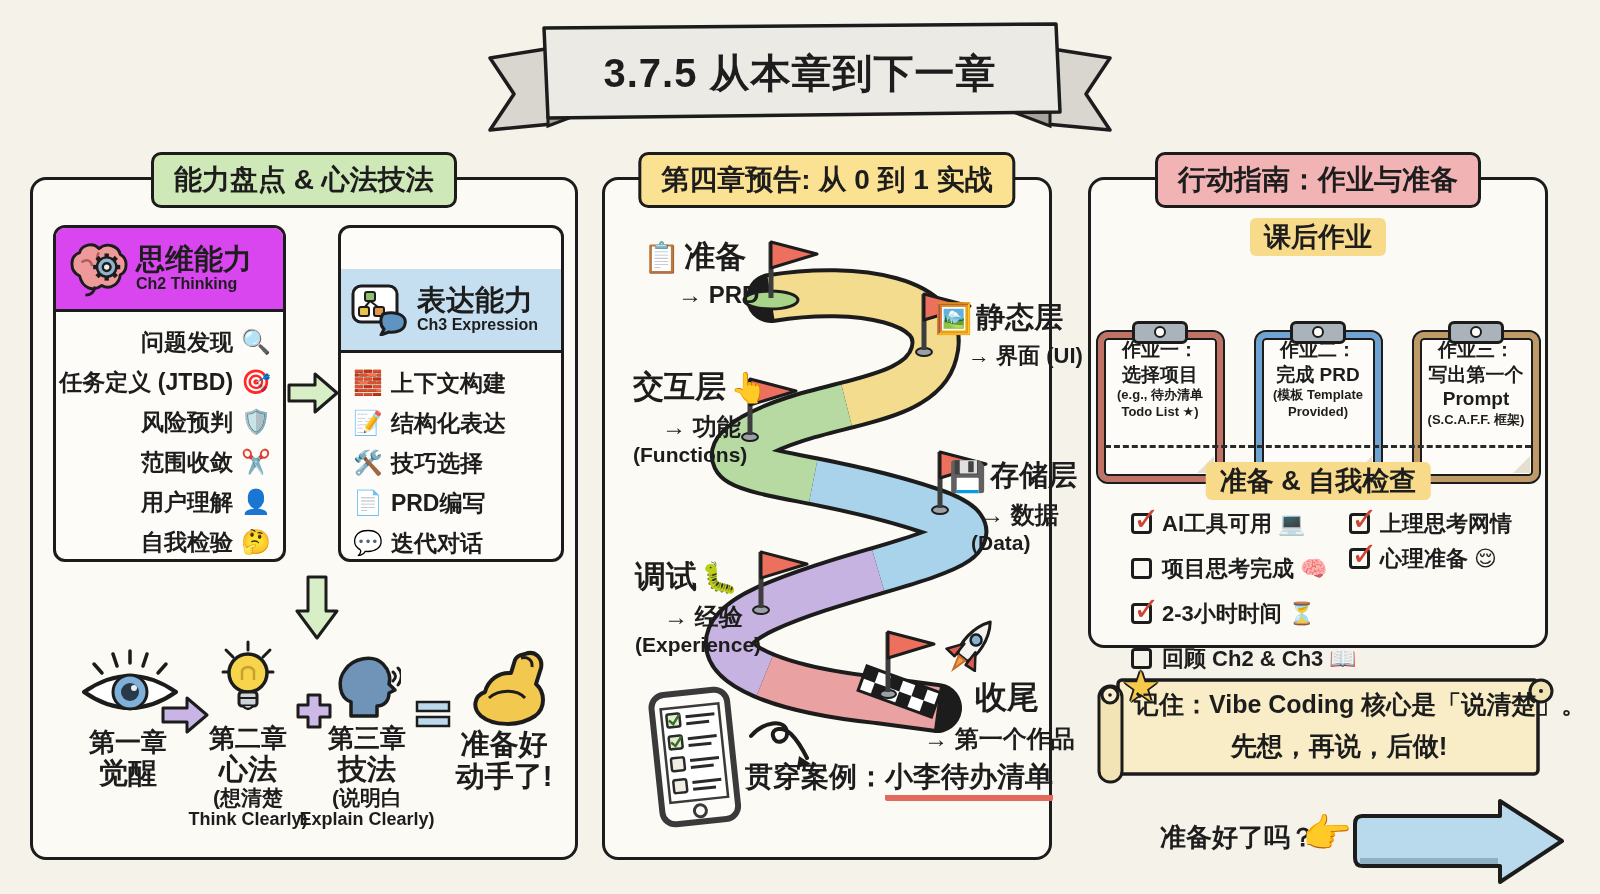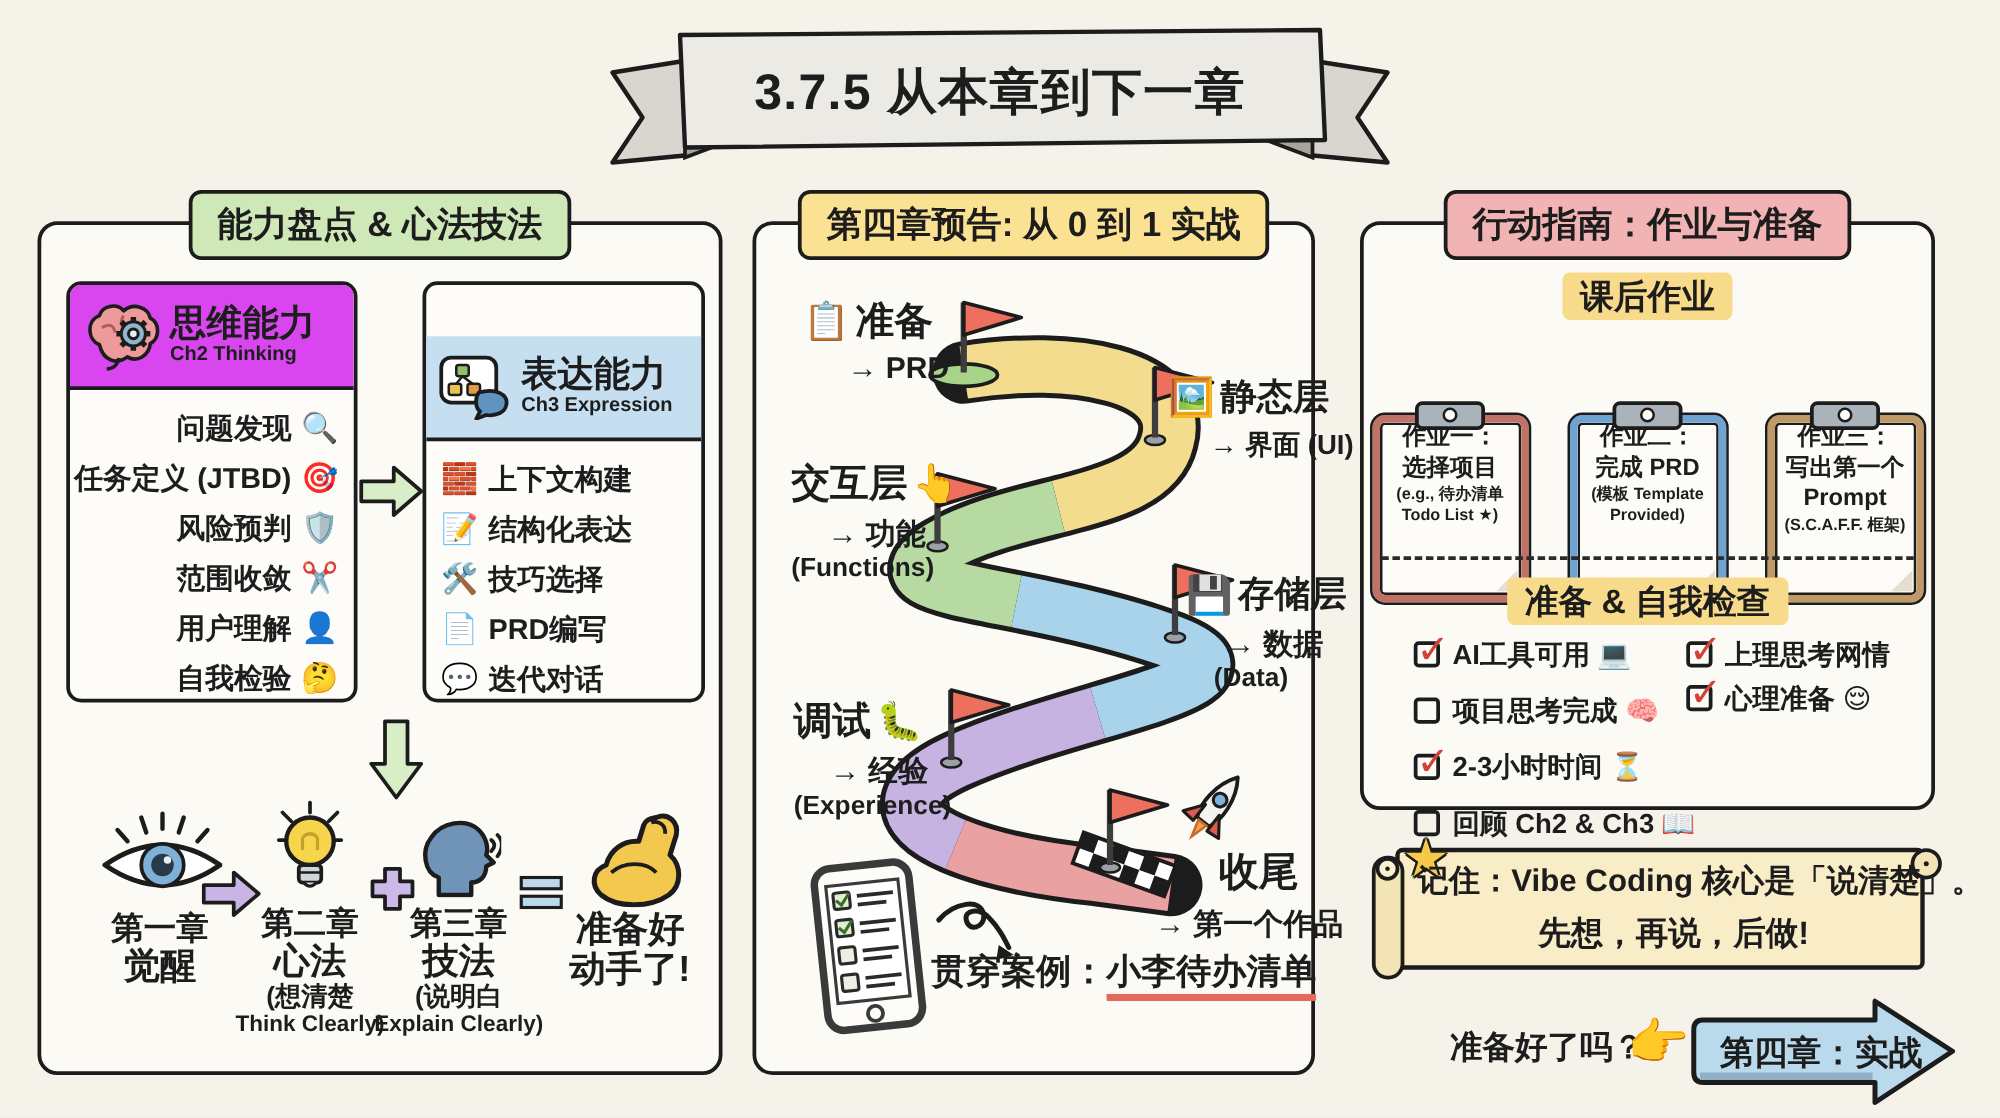--- a/index.html
+++ b/index.html
@@ -561,16 +561,15 @@
     </div>
   </div>
 
   <span class="cta-q">准备好了吗？</span>
   <span class="cta-hand">👉</span>
   <div class="cta-arrow">
     <svg viewBox="0 0 218 90">
       <path d="M12,20 Q5,20 5,28 L5,62 Q5,70 13,70 L150,70 L150,86 L212,45 L150,5 L150,20 Z" fill="#b9d9ec" stroke="#1c1c1c" stroke-width="4" stroke-linejoin="round"></path>
       <rect x="10" y="62" width="138" height="6" fill="#8fb0c4"></rect>
     </svg>
-    <span class="cta-label">第四章：实战</span>
   </div>
 
 </div>
 
 </body></html>

